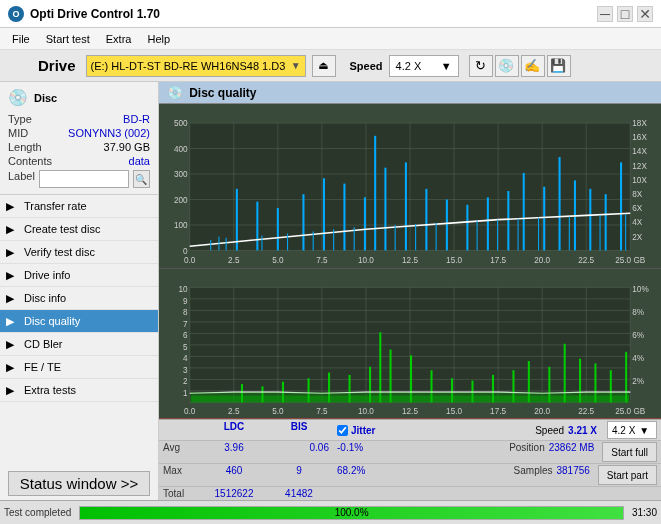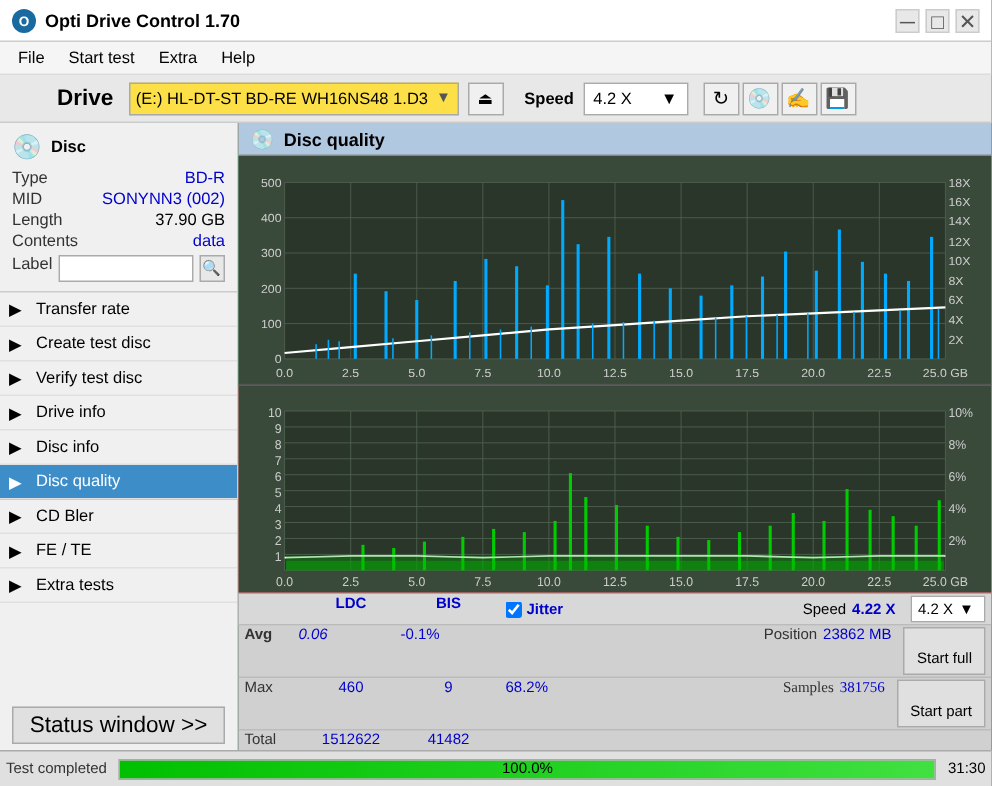--- a/index.html
+++ b/index.html
@@ -71,21 +71,21 @@
     
     .legend { position: absolute; top: 4px; left: 20px; display: flex; gap: 10px; align-items: center; font-size: 10px; color: #eee; }
     .legend-item { display: flex; align-items: center; gap: 3px; }
     .legend-color { width: 20px; height: 3px; }
     .legend-color.ldc { background: #0080ff; }
     .legend-color.read { background: #fff; }
     .legend-color.write { background: #ff80ff; }
     .legend-color.bis { background: #0080ff; }
     .legend-color.jitter { background: #fff; }
 
-    .btn-start { background: #e0e0e0; border: 1px solid #aaa; padding: 15px 8px; font-size: 10px; cursor: pointer; white-space: nowrap; height: 20px; }
+    .btn-start { background: #e0e0e0; border: 1px solid #aaa; padding: 2px 8px; font-size: 10px; cursor: pointer; white-space: nowrap; height: 20px; }
 
     
     .progress-bar-area { background: #e0e0e0; border-top: 1px solid #aaa; display: flex; align-items: center; padding: 2px 4px; gap: 8px; height: 24px; }
     .progress-bar-outer { flex: 1; height: 14px; background: #c0c0c0; border: 1px solid #aaa; position: relative; overflow: hidden; }
     .progress-bar-inner { height: 100%; background: linear-gradient(to right, #00c000, #40e040); position: absolute; left: 0; top: 0; }
     .progress-text { position: absolute; left: 0; right: 0; top: 0; bottom: 0; display: flex; align-items: center; justify-content: center; font-size: 10px; color: #000; }
     .status-text { font-size: 10px; color: #333; }
     .time-text { font-size: 10px; color: #000; font-weight: 500; }
 
     .full-layout { display: flex; flex-direction: column; height: 524px; }
@@ -446,50 +446,51 @@
         <div style="display:flex; border-bottom:1px solid #bbb; background:#d8d8d8;">
           <div style="width:40px;"></div>
           <div style="width:70px; text-align:center; font-size:10px; font-weight:700; color:#0000cc; padding:1px 0;">LDC</div>
           <div style="width:60px; text-align:center; font-size:10px; font-weight:700; color:#0000cc; padding:1px 0;">BIS</div>
           <div style="flex:1; display:flex; align-items:center; padding-left:8px; font-size:10px;">
             <input type="checkbox" checked="" style="width: 11px; height: 11px;">
             <span style="color:#0000cc; font-weight:700; font-size:10px; margin-left:3px;">Jitter</span>
           </div>
           <div style="display:flex; align-items:center; gap:4px; padding:1px 6px; font-size:10px;">
             <span>Speed</span>
-            <span style="color:#0000cc; font-weight:700;">4.22 X</span>
+            <span style="color:#0000cc; font-weight:700;">3.21 X</span>
           </div>
           <div style="display:flex; gap:2px; padding:1px 4px;">
             <div style="background:white;border:1px solid #aaa;padding:0 4px;font-size:10px;height:18px;display:flex;align-items:center;cursor:pointer;min-width:50px;">
               <span>4.2 X</span>
               <span style="margin-left:4px;">▼</span>
             </div>
           </div>
         </div>
 
         <div style="display:flex; border-bottom:1px solid #bbb;">
-          <div style="width:40px; font-size:10px; padding:1px 4px; color:#333;font-weight:bold;">Avg</div>
-          <div style="width:60px; text-align:left; font-size:10px; color:#0000cc; padding:1px 0;font-style:italic;">0.06</div>
+          <div style="width:40px; font-size:10px; padding:1px 4px; color:#333;">Avg</div>
+          <div style="width:70px; text-align:center; font-size:10px; color:#0000cc; padding:1px 0;">3.96</div>
+          <div style="width:60px; text-align:right; font-size:10px; color:#0000cc; padding:1px 0;">0.06</div>
           <div style="flex:1; font-size:10px; color:#0000cc; padding:1px 8px;">-0.1%</div>
           <div style="display:flex; flex-direction:column; padding:1px 4px; gap:1px;">
             <div style="display:flex; gap:4px; font-size:10px;">
               <span style="color:#333;">Position</span>
               <span style="color:#0000cc;">23862 MB</span>
             </div>
           </div>
           <div style="display:flex; align-items:center; padding:1px 4px;">
             <button class="btn-start">Start full</button>
           </div>
         </div>
         <div style="display:flex;justify-content:flex-end;">
           <div style="width:40px; font-size:10px; padding:1px 4px; color:#333;">Max</div>
           <div style="width:70px; text-align:center; font-size:10px; color:#0000cc; padding:1px 0;">460</div>
           <div style="width:60px; text-align:center; font-size:10px; color:#0000cc; padding:1px 0;">9</div>
           <div style="flex:1; font-size:10px; color:#0000cc; padding:1px 8px;">68.2%</div>
-          <div style="display:flex; flex-direction:column; padding:1px 4px; gap:1px;font-family:Liberation Serif, serif;">
+          <div style="display:flex; flex-direction:column; padding:1px 4px; gap:1px;">
             <div style="display:flex; gap:4px; font-size:10px;">
               <span style="color:#333;">Samples</span>
               <span style="color:#0000cc;">381756</span>
             </div>
           </div>
           <div style="display:flex; align-items:center; padding:1px 4px;">
             <button class="btn-start">Start part</button>
           </div>
         </div>
         <div style="display:flex; border-top:1px solid #bbb;">

